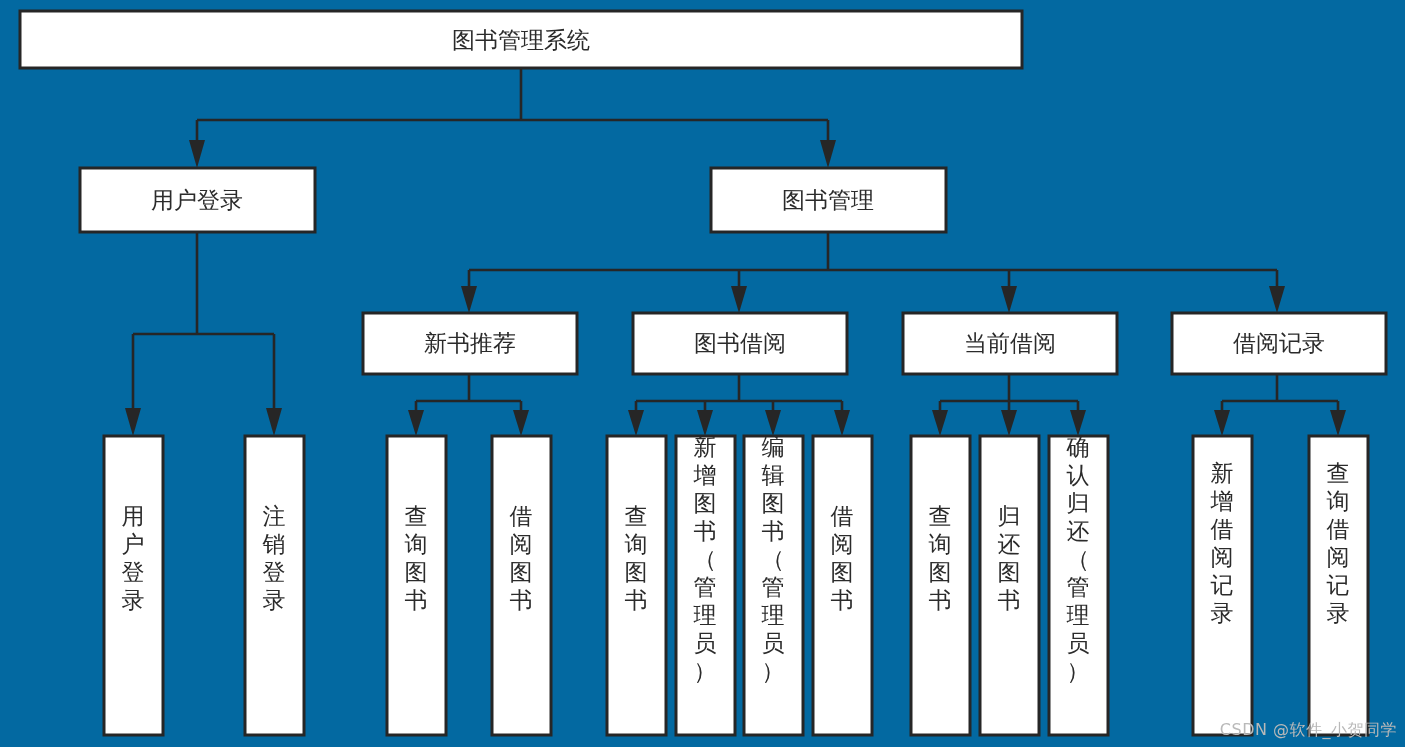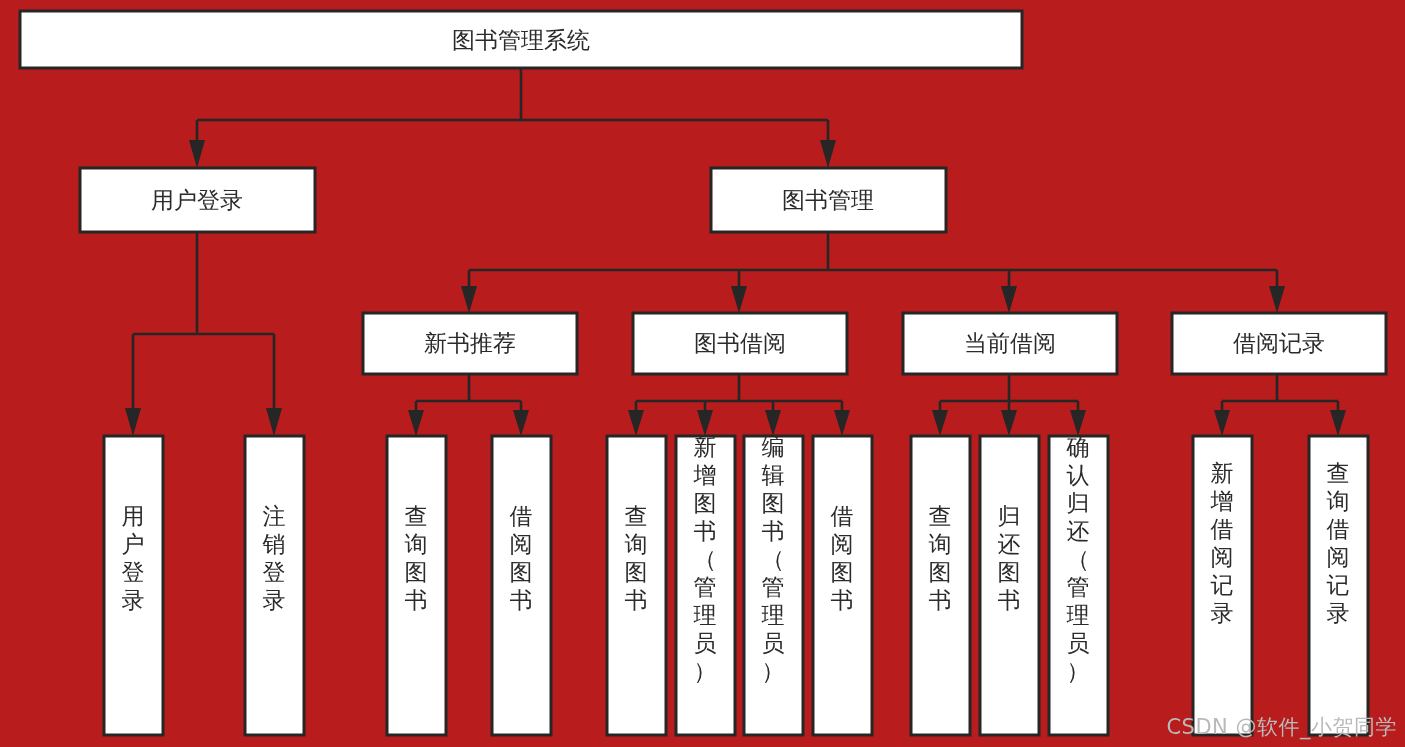--- a/index.html
+++ b/index.html
@@ -11,21 +11,21 @@
     width: 1405px;
     height: 747px;
     font-family: "DejaVu Sans", "Liberation Sans", sans-serif;
     overflow: hidden;
     position: relative;
   }
   #diagram-root {
     position: relative;
     width: 1405px;
     height: 747px;
-    background: #b91c1c;
+    background: #0369a1;
   }
   svg#flow {
     position: absolute;
     top: 0;
     left: 0;
     width: 1405px;
     height: 747px;
     display: block;
   }
   .node-rect {
@@ -54,21 +54,21 @@
     fill: #2b2b2b;
     font-family: "DejaVu Sans", "Liberation Sans", sans-serif;
     font-size: 23px;
     text-anchor: middle;
   }
   .watermark {
     position: absolute;
     right: 8px;
     bottom: 6px;
     font-family: "DejaVu Sans", "Liberation Sans", sans-serif;
-    font-size: 21px;
+    font-size: 16px;
     color: #b9b9b9;
     letter-spacing: 0.5px;
     white-space: nowrap;
     pointer-events: none;
   }
 </style>
 </head>
 <body>
 
 <div id="diagram-root">

